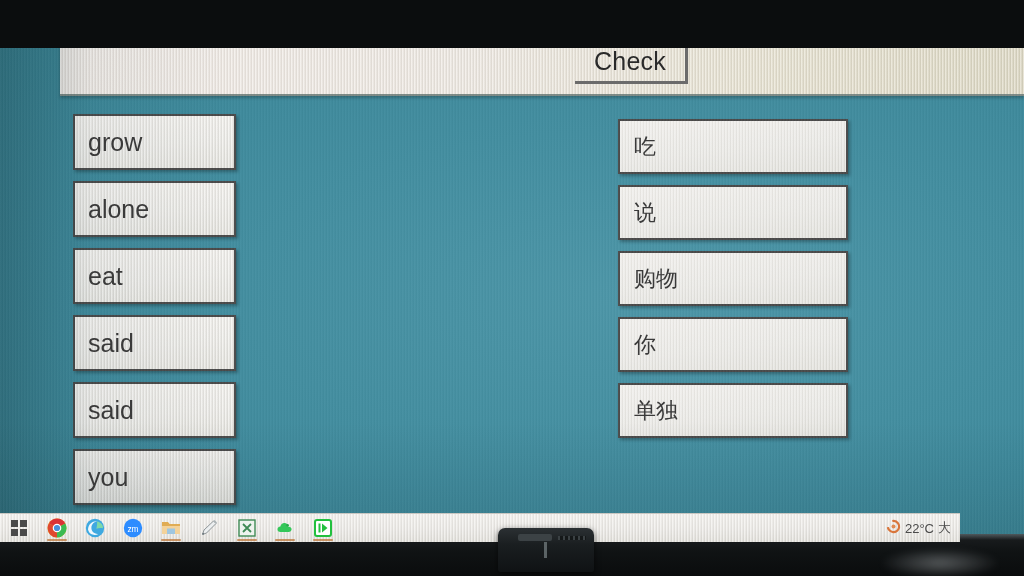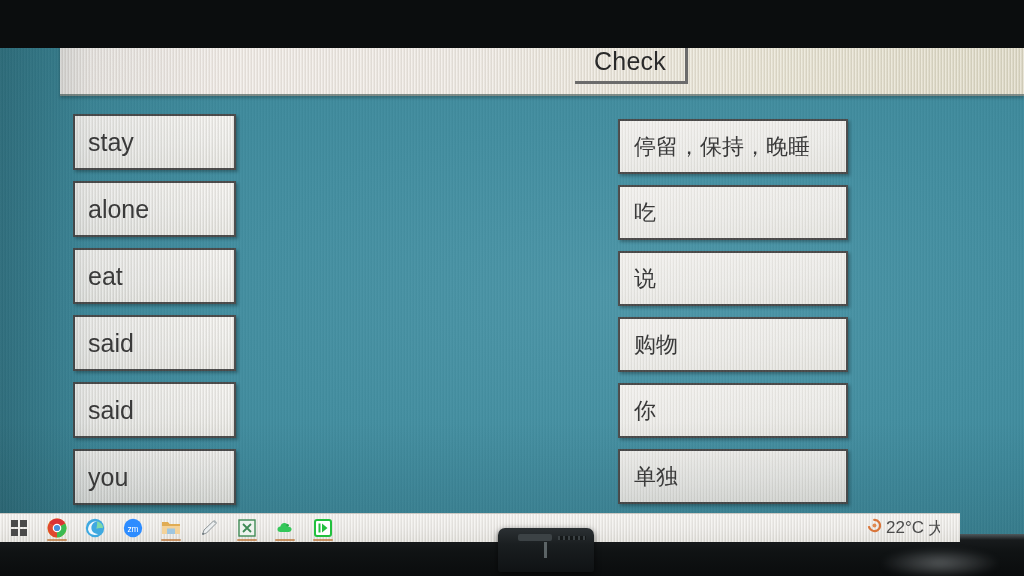--- a/index.html
+++ b/index.html
@@ -189,22 +189,22 @@
     border-radius: 1px;
   }
   .tb-item svg { display:block; }
 
   .tray {
     position: absolute;
     right: 0; top: 0;
     height: 28px;
     z-index: 2;
     display: flex; align-items: center; gap: 4px;
-    padding-right: 20px;
-    font-size: 17px;
+    padding-right: 10px;
+    font-size: 13px;
     color: #4b4b4b;
   }
   .tray .temp { white-space: nowrap; }
   .tray .wx-clip { width: 12px; overflow: hidden; }
 
   
   .bezel {
     position: absolute;
     left: 0; top: 534px;
     width: 1024px; height: 42px;
@@ -255,43 +255,40 @@
 
 <div id="screenshot">
 
   <div class="screen">
 
     <div class="toolbar"></div>
     <button class="check-button">Check</button>
 
     <div class="column col-left">
       <div class="card">
-        <span class="label">stay</span>
+        <span class="label">grow</span>
       </div>
       <div class="card">
         <span class="label">alone</span>
       </div>
       <div class="card">
         <span class="label">eat</span>
       </div>
       <div class="card">
         <span class="label">said</span>
       </div>
       <div class="card">
         <span class="label">said</span>
       </div>
       <div class="card">
         <span class="label">you</span>
       </div>
     </div>
 
     <div class="column col-right">
-      <div class="card">
-        <span class="label">停留，保持，晚睡</span>
-      </div>
       <div class="card">
         <span class="label">吃</span>
       </div>
       <div class="card">
         <span class="label">说</span>
       </div>
       <div class="card">
         <span class="label">购物</span>
       </div>
       <div class="card">

